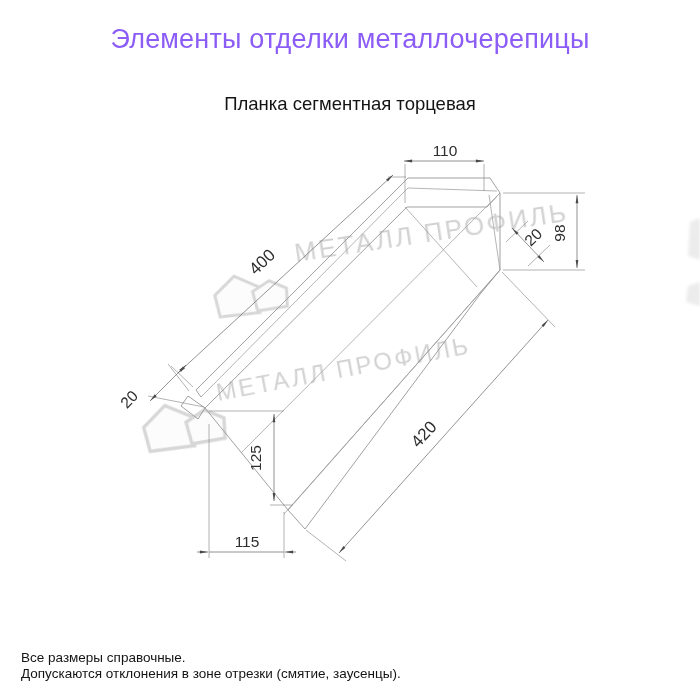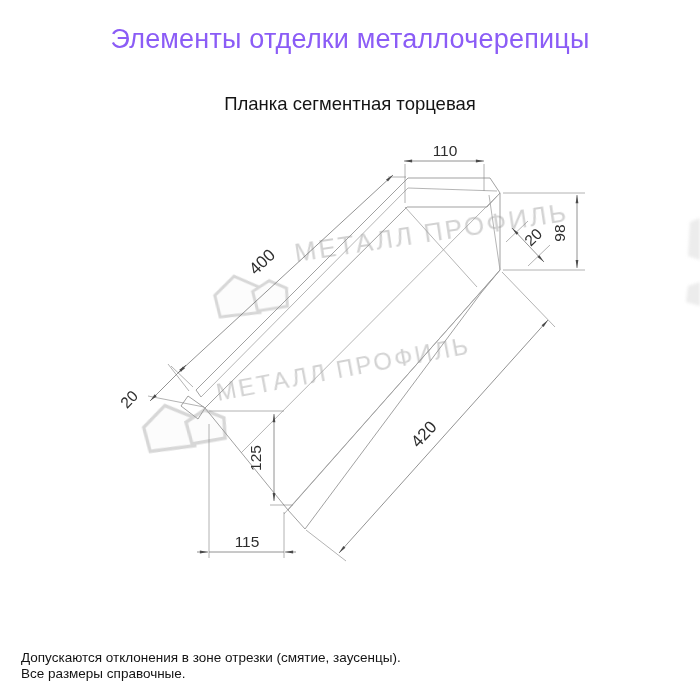--- a/index.html
+++ b/index.html
@@ -124,15 +124,15 @@
     <line class="extline" x1="209" y1="424" x2="209" y2="558"></line>
     <line class="extline" x1="284" y1="512" x2="284" y2="558"></line>
     <line class="dimline" x1="209" y1="552" x2="284" y2="552"></line>
     <line class="dimline" x1="197" y1="552" x2="208" y2="552" marker-end="url(#dimArrow)"></line>
     <line class="dimline" x1="296" y1="552" x2="285" y2="552" marker-end="url(#dimArrow)"></line>
     <text class="dimtext" x="247" y="547" text-anchor="middle">115</text>
   </g>
 </svg>
 
 <div class="footer">
+  <div>Все размеры справочные.</div>
   <div>Допускаются отклонения в зоне отрезки (смятие, заусенцы).</div>
-  <div>Все размеры справочные.</div>
 </div>
 
 </body></html>

